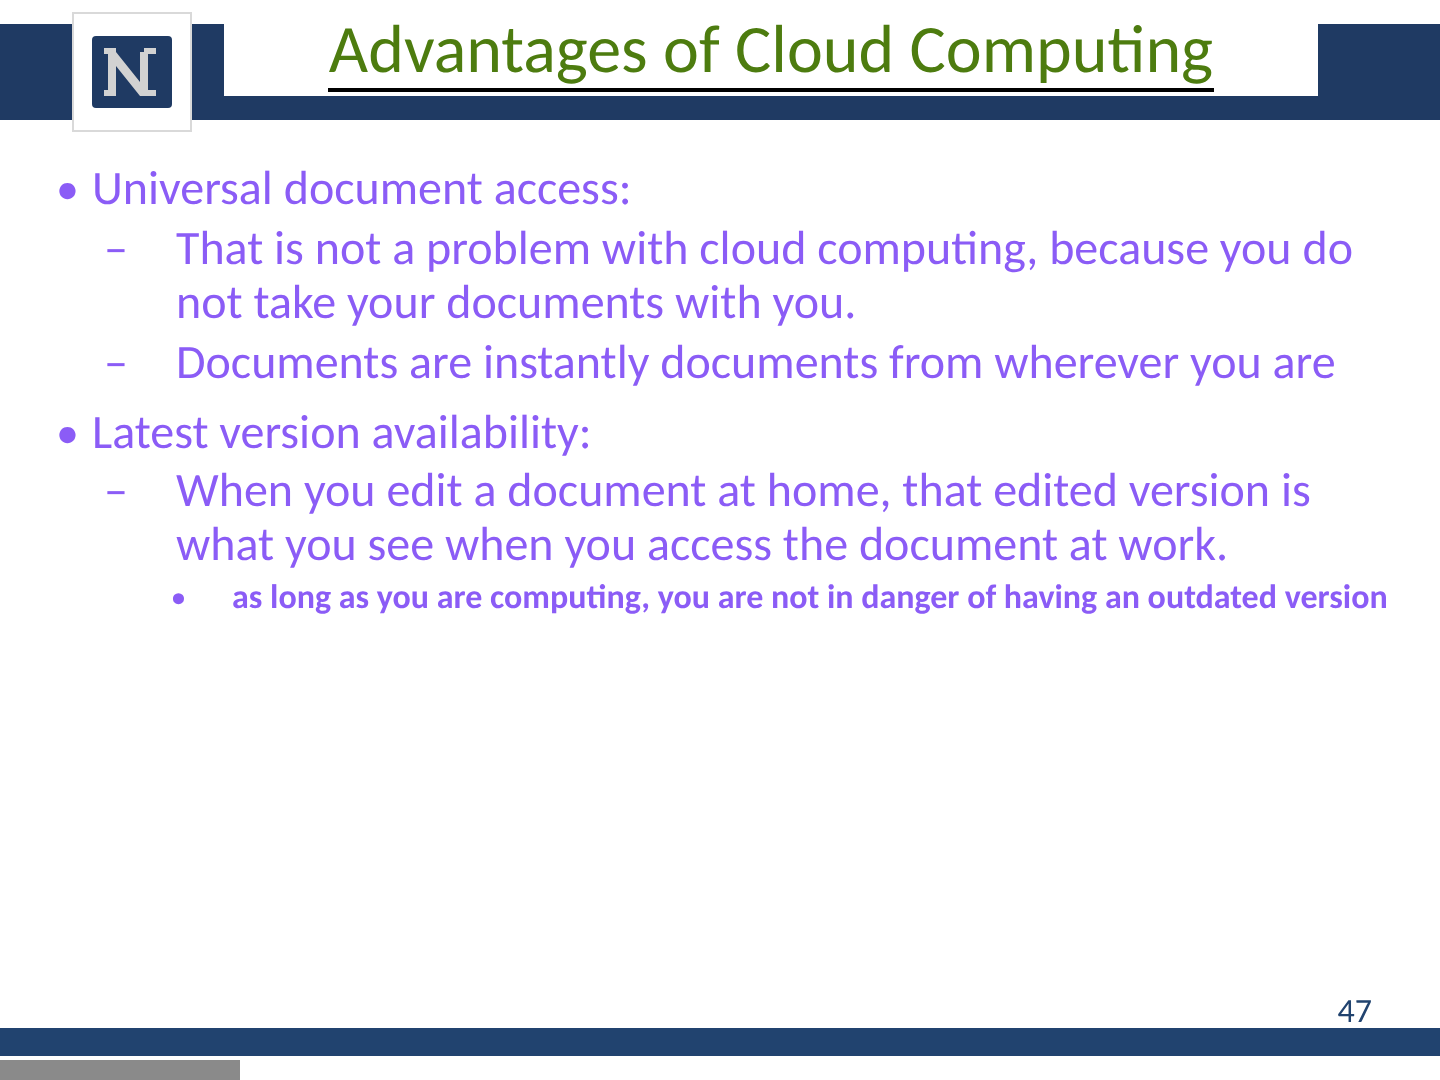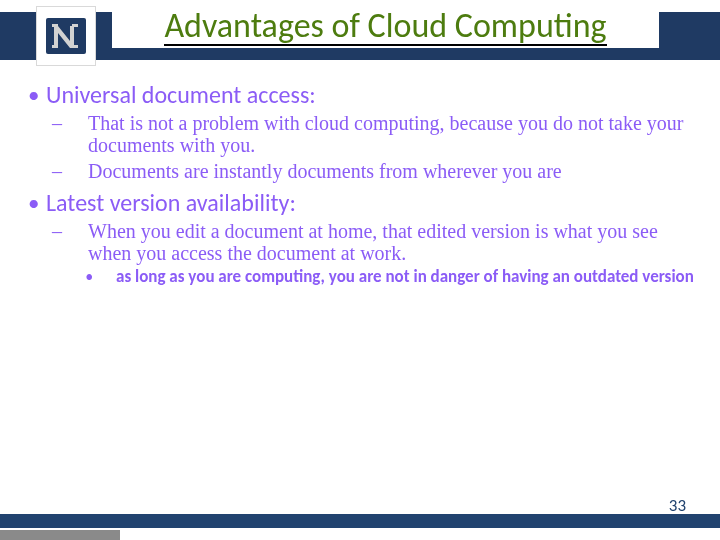--- a/index.html
+++ b/index.html
@@ -47,26 +47,25 @@
     font-size: 23px;
     color: #8b5cf6;
     line-height: 1.12;
   }
   .lvl1 { margin-left: 0; margin-top: 4px; }
   .lvl1 .bullet { display: inline-block; width: 18px; }
   .lvl1-text { font-size: 24px; }
 
   .lvl2 {
     margin-left: 42px;
-    font-size: 20px;
+    font-size: 24px;
     font-weight: 400;
     text-indent: -18px;
     padding-left: 18px;
     margin-top: 3px;
-    font-family: Liberation Serif, serif;
   }
   .lvl2 .dash { display: inline-block; width: 18px; }
 
   .lvl3 {
     margin-left: 74px;
     font-size: 17px;
     font-weight: 600;
     text-indent: -16px;
     padding-left: 16px;
     margin-top: 3px;
@@ -132,16 +131,16 @@
   <div class="lvl2">
     <span class="dash">–</span><span>When you edit a document at home, that edited version is what you see when you access the document at work.</span>
   </div>
 
   <div class="lvl3">
     <span class="dot">•</span><span>as long as you are computing, you are not in danger of having an outdated version</span>
   </div>
 
 </div>
 
-<div class="page-num">33</div>
+<div class="page-num">47</div>
 
 <div class="footer-blue"></div>
 <div class="footer-grey"></div>
 
 </body></html>

